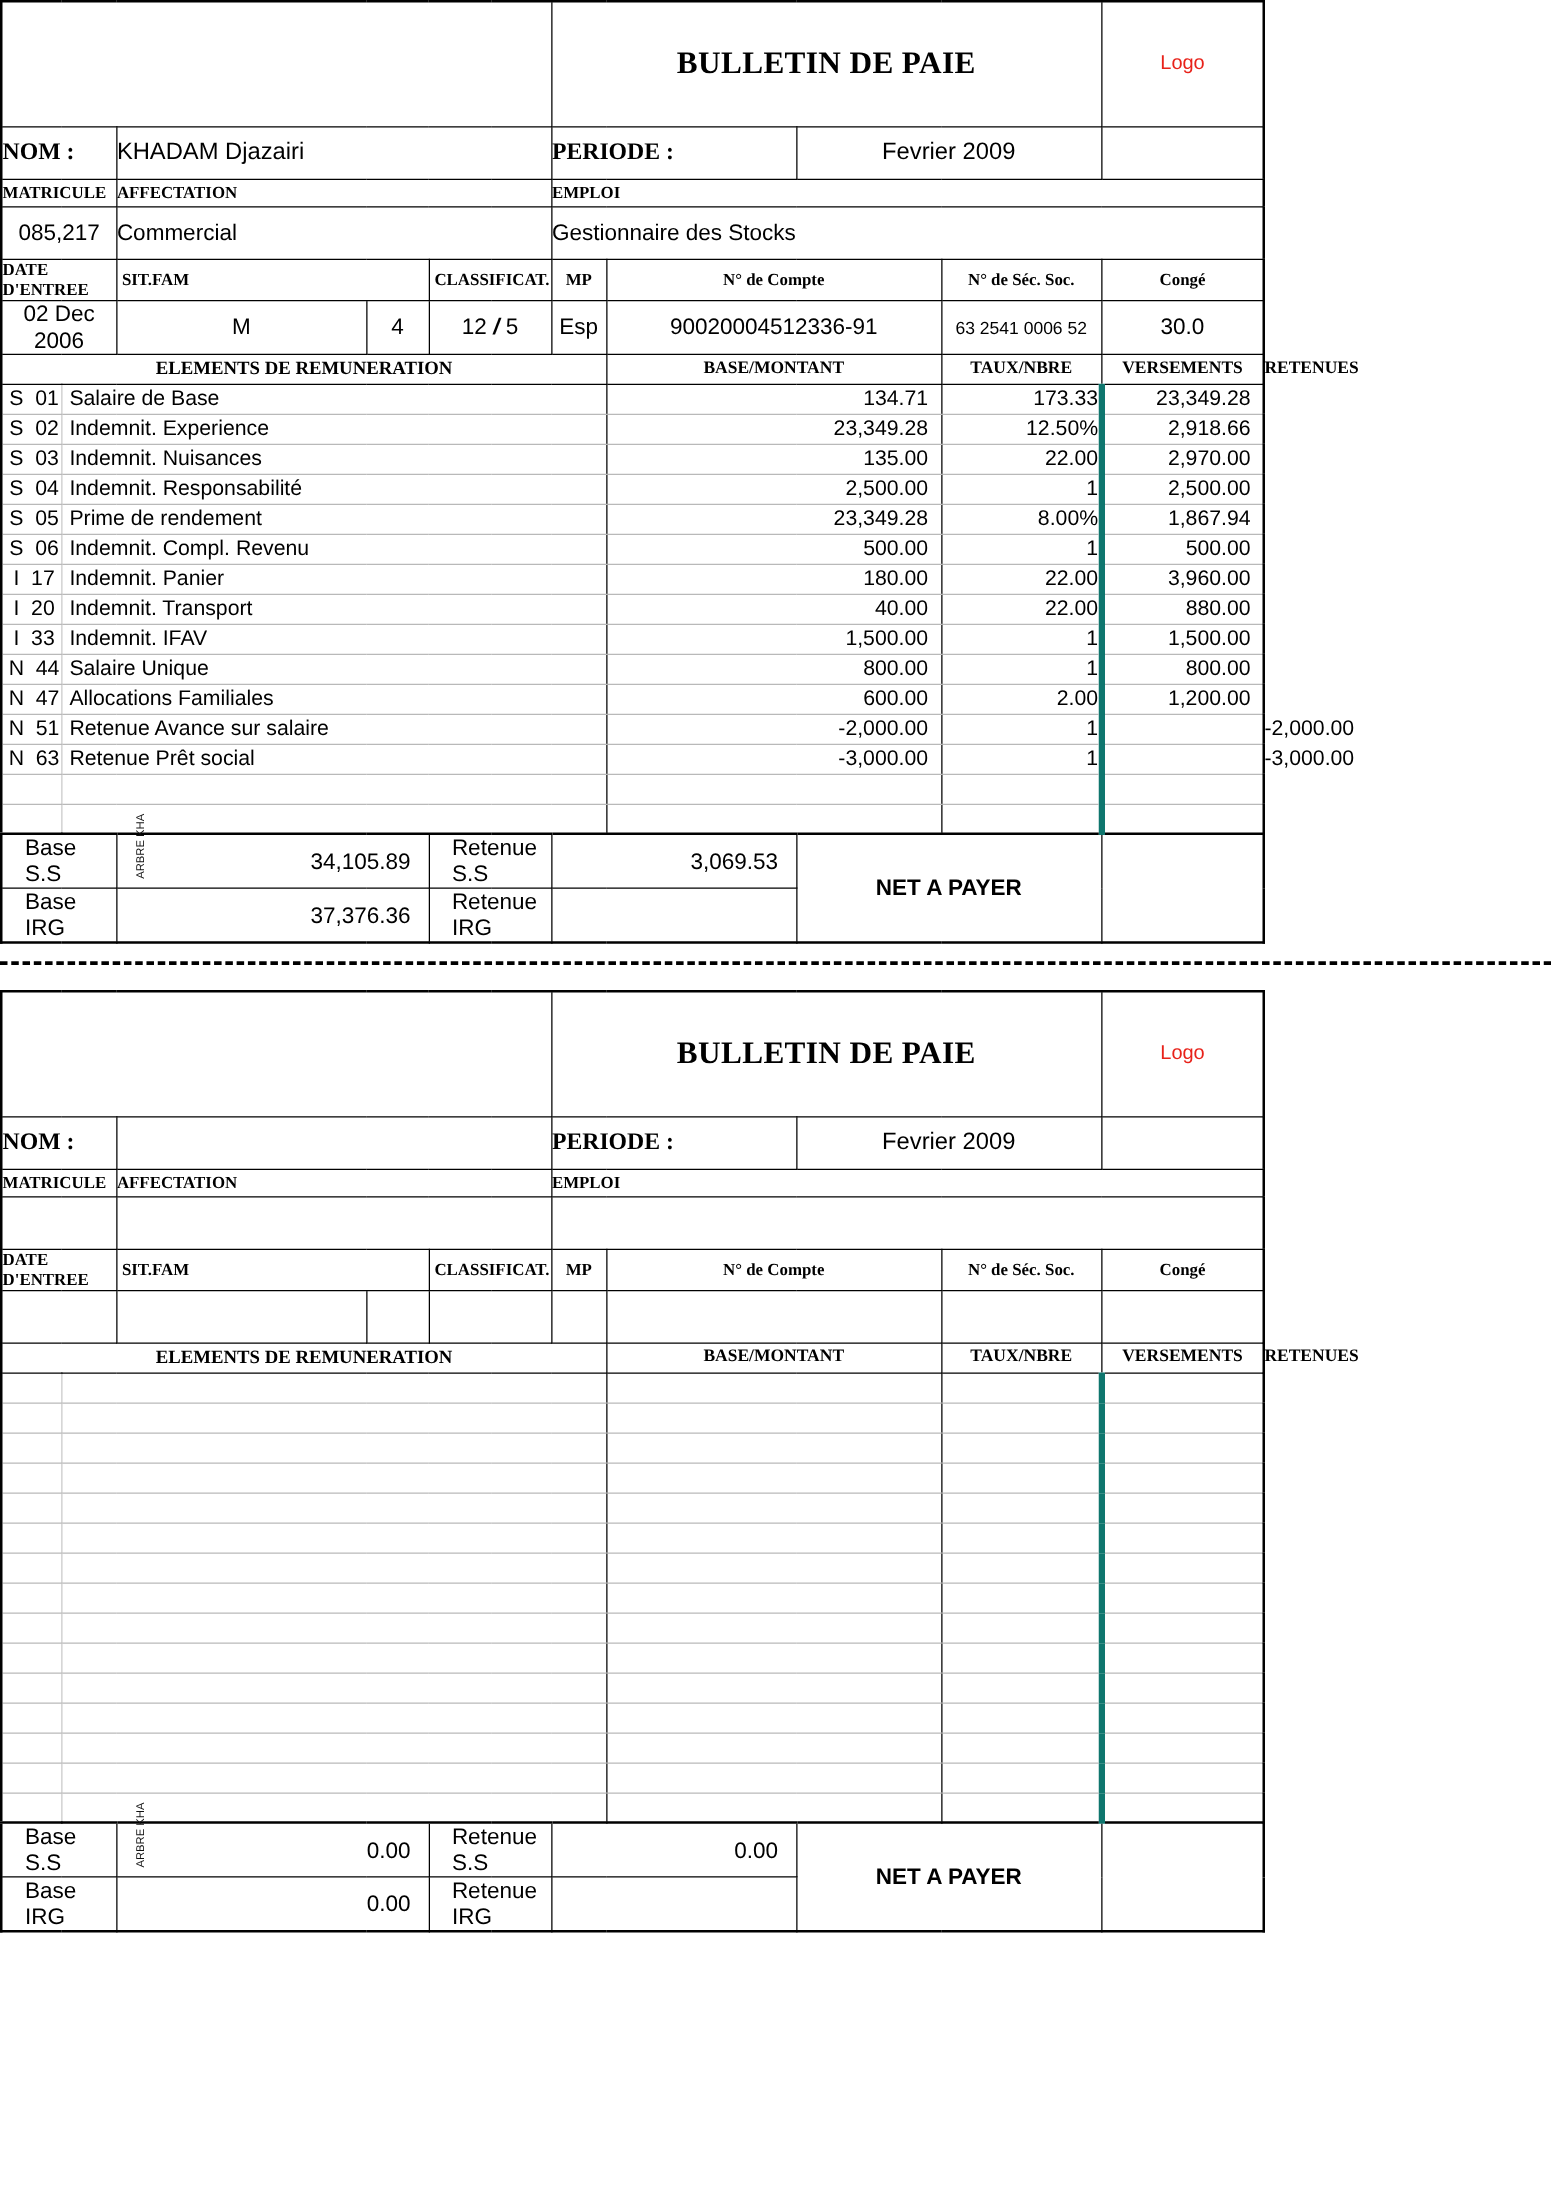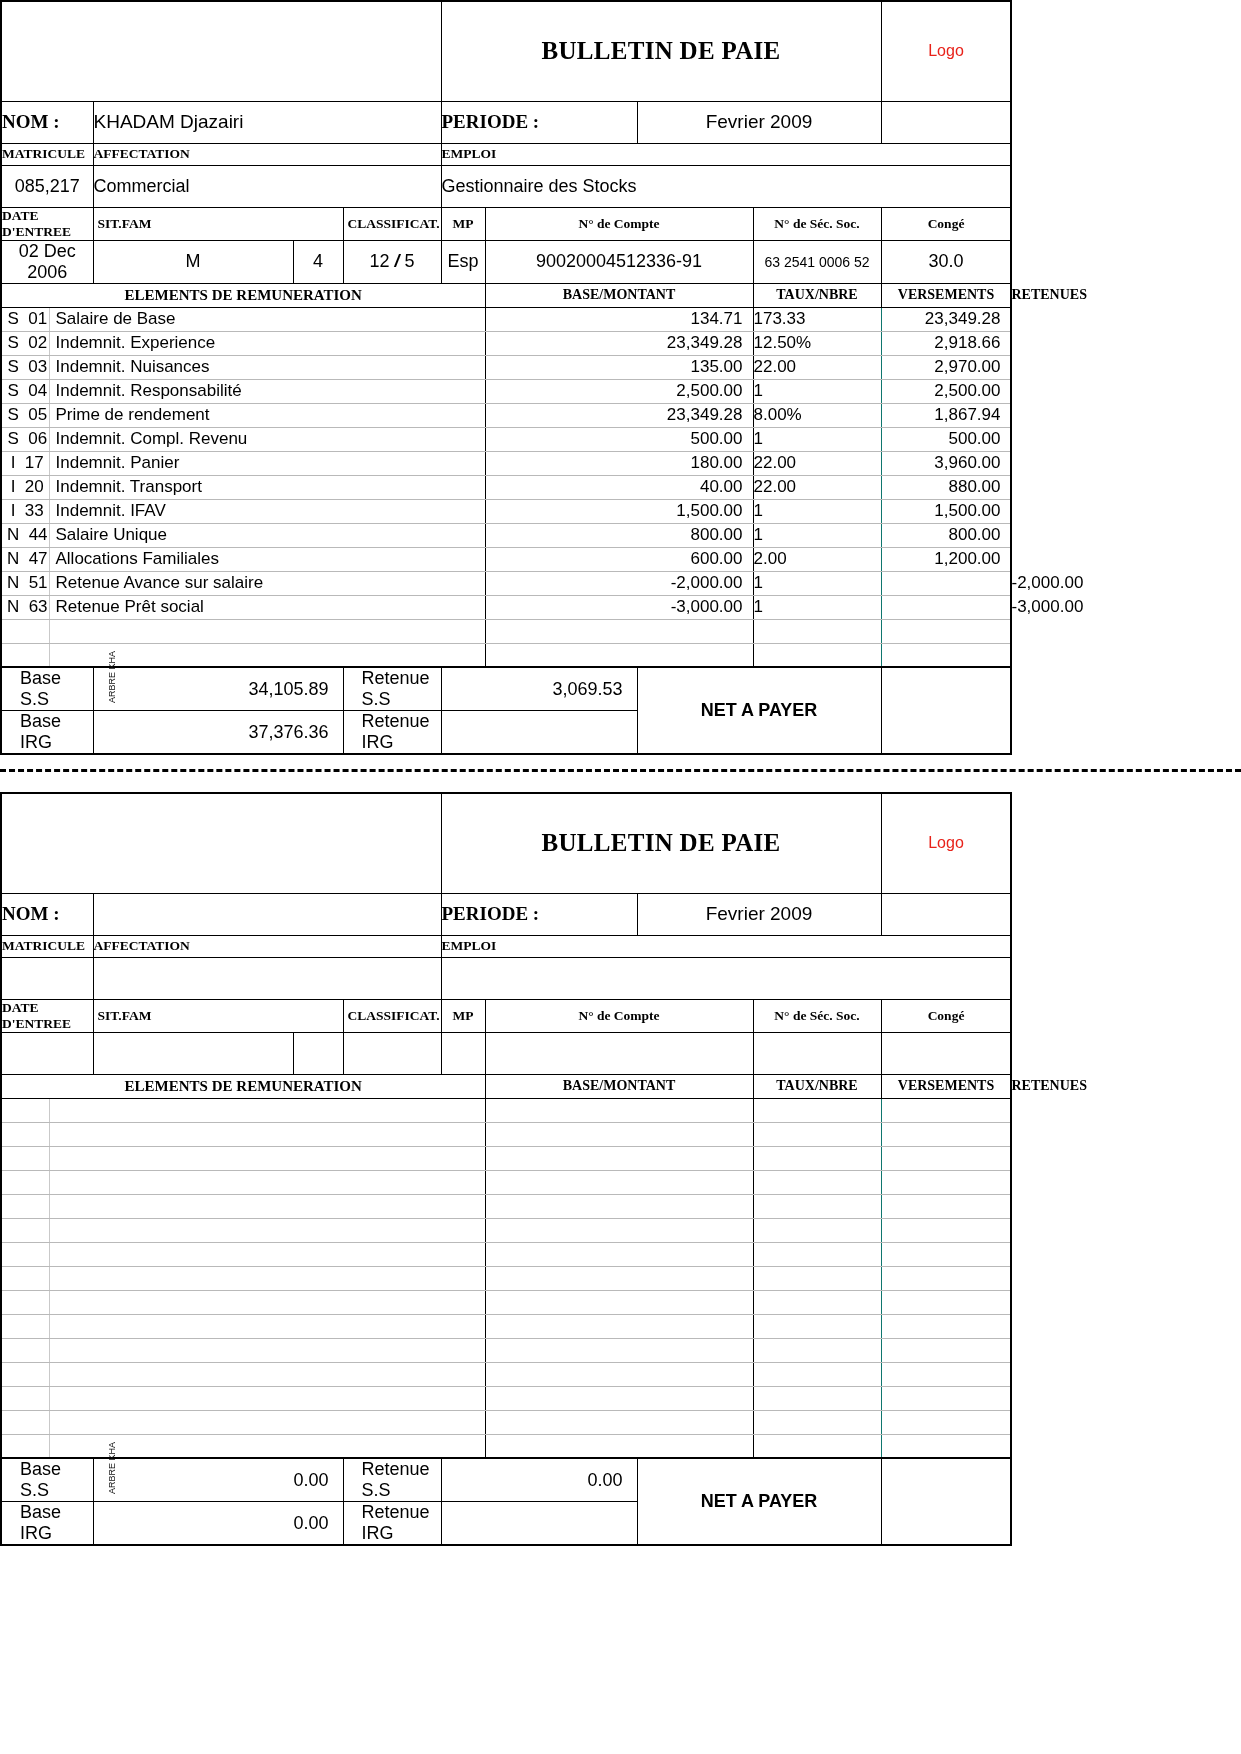--- a/index.html
+++ b/index.html
@@ -103,21 +103,21 @@
     border-left: 1px solid #000;
     border-right: 1px solid #c9c9c9;
     white-space: pre;
   }
   .r td.lib {
     text-align: left;
     padding-left: 6px;
     border-right: 1px solid #000;
   }
   .r td.num { text-align: right; padding-right: 10px; border-right: 1px solid #000;}
-  .r td.ctr { text-align: left; border-right: 1px solid #0f766e;}
+  .r td.ctr { text-align: right; border-right: 5px solid #0f766e;}
 
   
   .ft td {
     height: 26px;
     font-family: "Liberation Sans", sans-serif;
     font-size: 18px;
   }
   .ft .k { padding-left: 18px; text-align: left; }
   .ft .v { text-align: right; padding-right: 14px; }
   .net {

